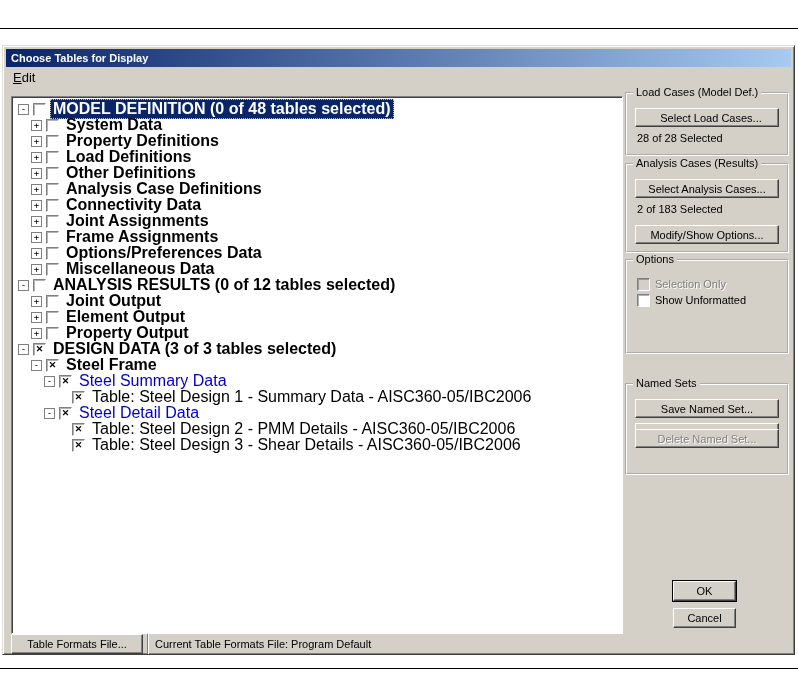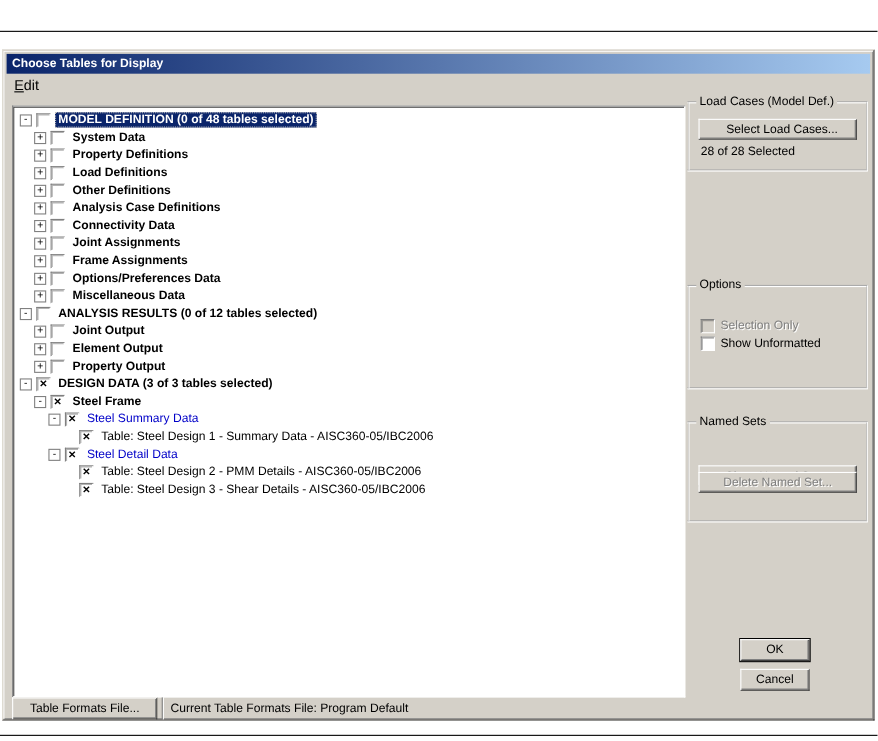--- a/index.html
+++ b/index.html
@@ -41,21 +41,21 @@
     border:1px solid #808080; background:#ffffff;
     font:9px "DejaVu Sans Mono", monospace; line-height:9px; text-align:center; color:#000;
   }
   .exp.noexp { visibility:hidden; }
   .tcb {
     width:13px; height:13px; flex:none; margin-right:4px;
     background:#ffffff; border:1px solid; border-color:#808080 #ffffff #ffffff #808080;
     box-shadow: inset 1px 1px 0 #40404066;
     font-size:9px; line-height:11px; text-align:center; font-weight:bold; color:#000;
   }
-  .tlb { font-size:11px; padding:1px 3px; color:#000; }
+  .tlb { font-size:16px; padding:1px 3px; color:#000; }
   .tlb.b { font-weight:bold; }
   .tlb.blue { color:#0000c8; }
   .tlb.sel { background:#0a246a; color:#ffffff; outline:1px dotted #c0c0c0; outline-offset:-1px; }
 
   .group {
     position:absolute; left:622px; width:164px;
     border:2px groove #ffffff;
   }
   .grp-title {
     position:absolute; top:-8px; left:6px; background:#d4d0c8; padding:0 3px; font-size:11px; color:#000;
@@ -65,21 +65,21 @@
     border:1px solid; border-color:#ffffff #404040 #404040 #ffffff;
     box-shadow: inset -1px -1px 0 #808080;
     font-family:"Liberation Sans", sans-serif; font-size:11px; color:#000;
     display:flex; align-items:center; justify-content:center; cursor:default;
   }
   .btn.disabled { color:#808080; text-shadow:1px 1px 0 #ffffff; }
   .btn.default { box-shadow: 0 0 0 1px #000000, inset -1px -1px 0 #808080; }
   .grp-btn { left:8px; right:8px; height:19px; }
   .status-txt { position:absolute; left:10px; font-size:11px; color:#000; }
 
-  .chk-row { position:absolute; left:10px; display:flex; align-items:center; height:14px;margin-top:12px; }
+  .chk-row { position:absolute; left:10px; display:flex; align-items:center; height:14px; }
   .chkbox {
     width:13px; height:13px; flex:none; margin-right:5px;
     background:#ffffff; border:1px solid; border-color:#808080 #ffffff #ffffff #808080;
     box-shadow: inset 1px 1px 0 #40404066;
   }
   .chkbox.disabled { background:#d4d0c8; }
   .chk-label { font-size:11px; color:#000; }
   .chk-label.disabled { color:#808080; text-shadow:1px 1px 0 #ffffff; }
 
   .footer-divider {
@@ -239,35 +239,42 @@
           <span class="tlb">Table:  Steel Design 3 - Shear Details - AISC360-05/IBC2006</span>
         </div>
       </div>
 
     <div class="group" style="top:46px; height:64px;">
       <span class="grp-title">Load Cases (Model Def.)</span>
       <div class="btn grp-btn" style="top:14px;padding-left:8px;">Select Load Cases...</div>
       <span class="status-txt" style="top:38px;">28 of 28 Selected</span>
     </div>
 
+    <div class="group" style="top:117px; height:90px;">
+      <span class="grp-title">Analysis Cases (Results)</span>
+      <div class="btn grp-btn" style="top:14px;">Select Analysis Cases...</div>
+      <span class="status-txt" style="top:38px;">2 of 183 Selected</span>
+      <div class="btn grp-btn" style="top:60px;">Modify/Show Options...</div>
+    </div>
 
     <div class="group" style="top:213px; height:95px;">
       <span class="grp-title">Options</span>
       <div class="chk-row" style="top:16px;">
         <span class="chkbox disabled"></span>
         <span class="chk-label disabled">Selection Only</span>
       </div>
       <div class="chk-row" style="top:32px;">
         <span class="chkbox"></span>
         <span class="chk-label">Show Unformatted</span>
       </div>
     </div>
 
     <div class="group" style="top:337px; height:92px;">
       <span class="grp-title">Named Sets</span>
+      <div class="btn grp-btn" style="top:14px;">Save Named Set...</div>
       <div class="btn grp-btn disabled" style="top:38px;">Show Named Set...</div>
       <div class="btn grp-btn disabled" style="top:44px;">Delete Named Set...</div>
     </div>
 
     <div class="btn default" style="left:670px; top:535px; width:63px; height:20px;">OK</div>
     <div class="btn" style="left:670px; top:562px; width:63px; height:20px;">Cancel</div>
 
     <div class="btn" style="left:8px; top:588px; width:132px; height:20px;">Table Formats File...</div>
     <div class="footer-divider"></div>
     <span class="footer-label">Current Table Formats File:  Program Default</span>

